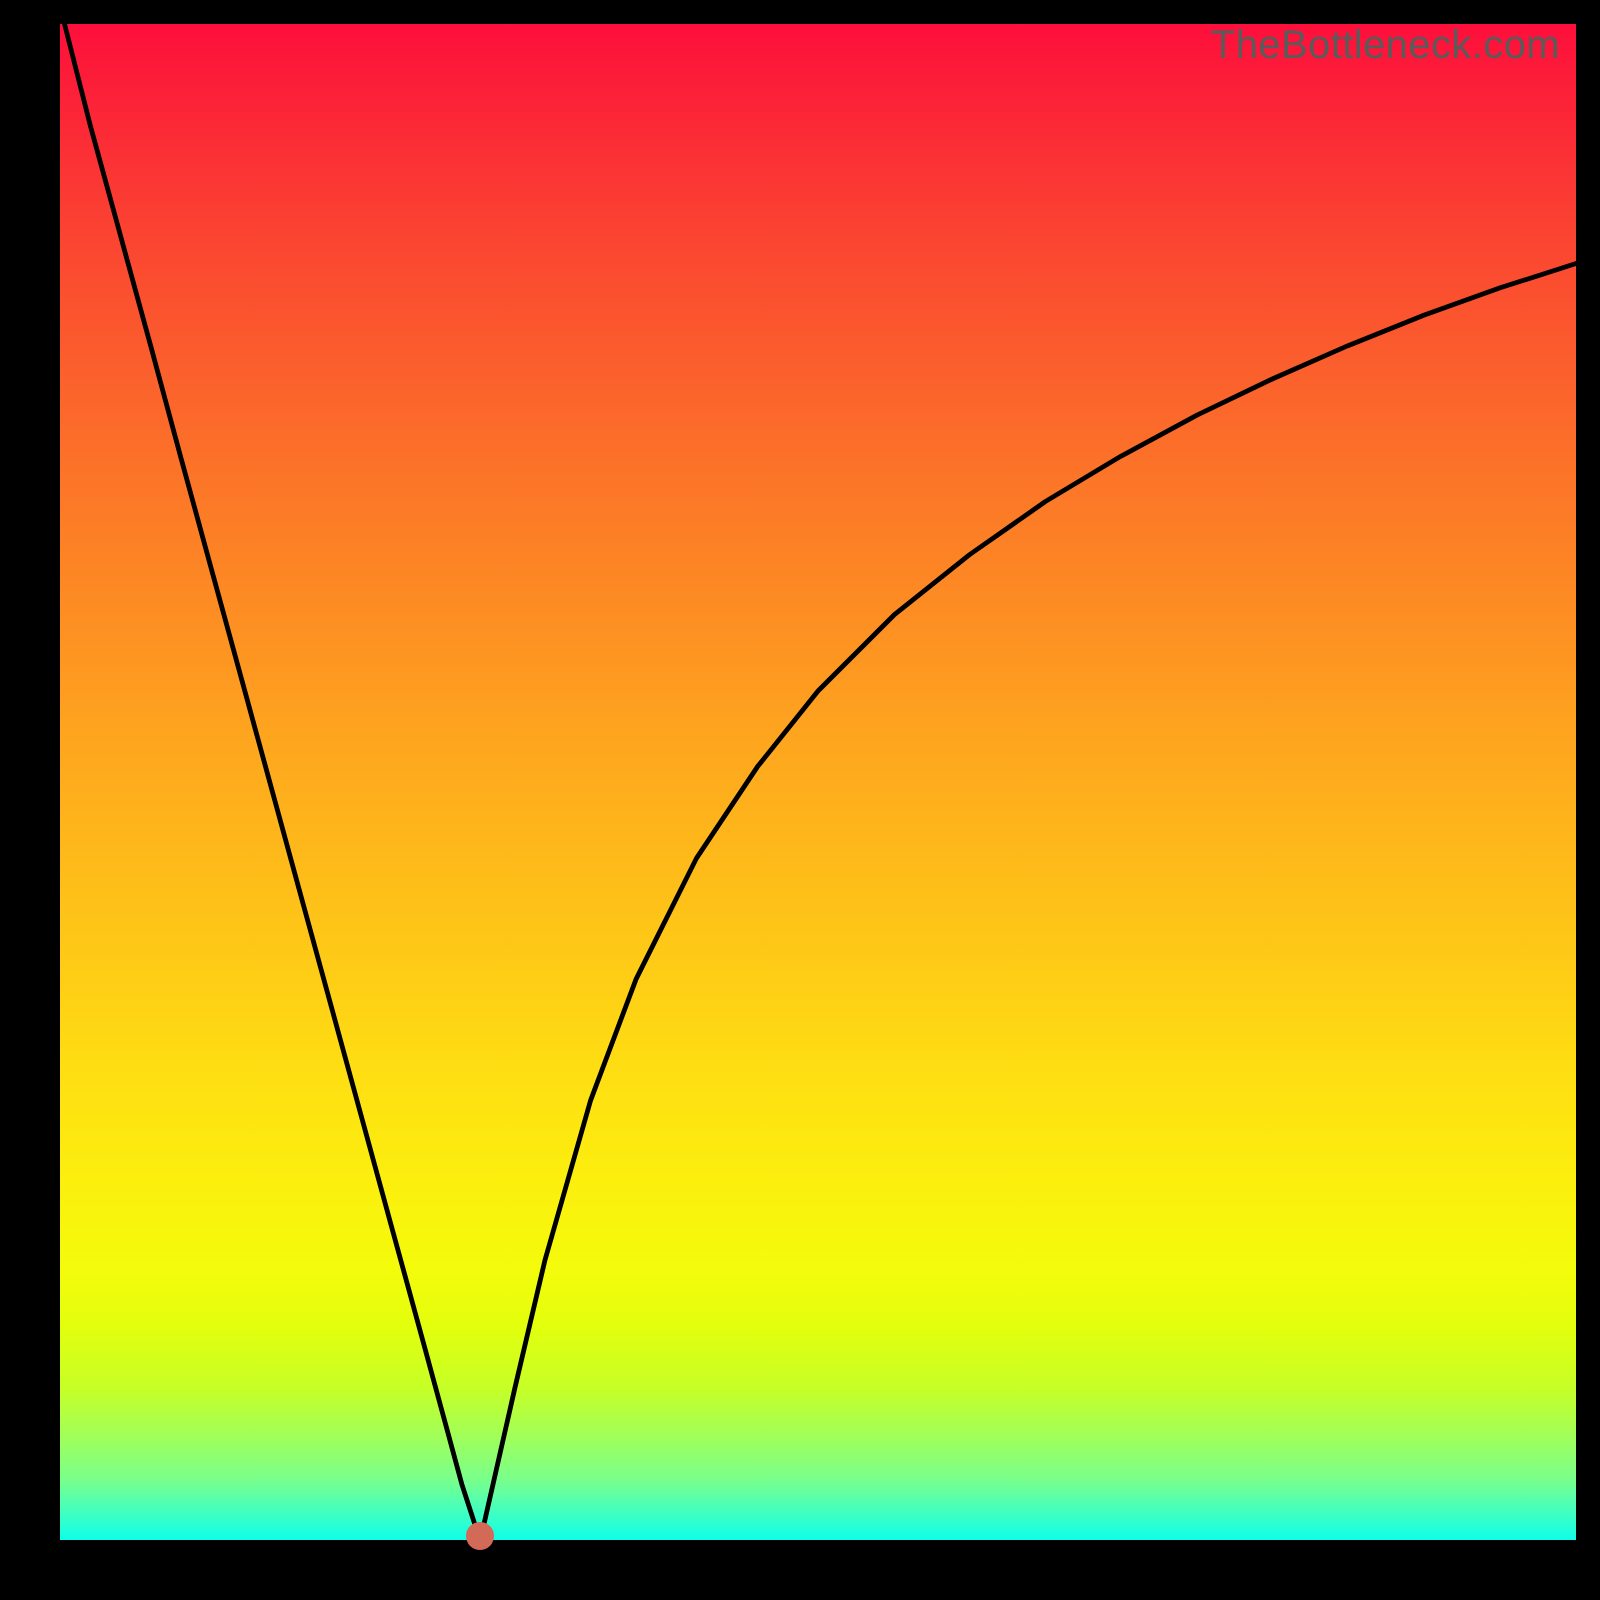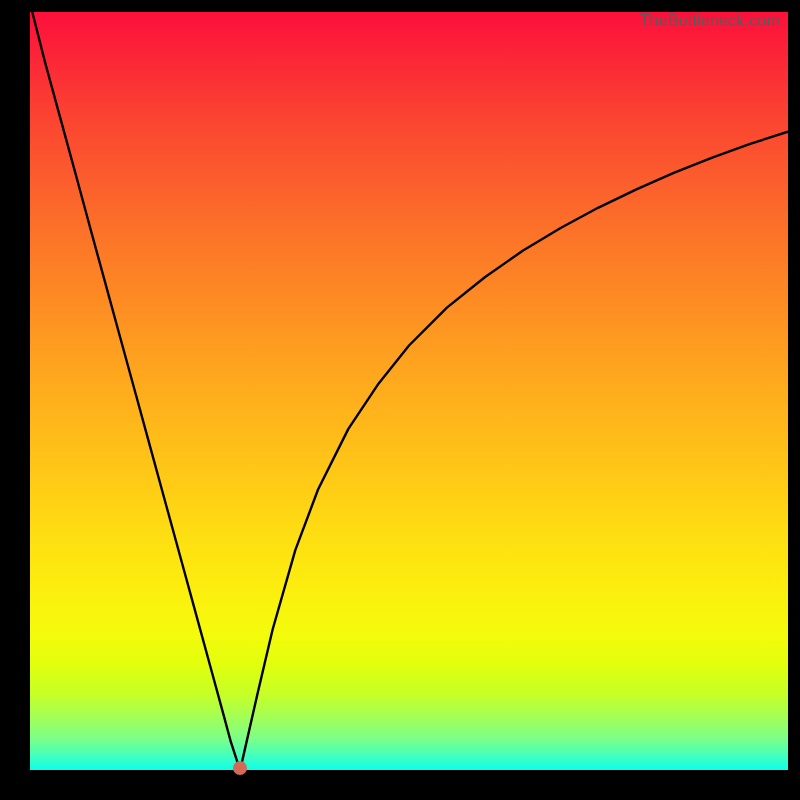--- a/index.html
+++ b/index.html
@@ -47,21 +47,21 @@
     position: absolute;
     left: 0; top: 0;
     width: 758px;
     height: 758px;
   }
   .watermark {
     position: absolute;
     top: 0;
     right: 8px;
     color: #5b5b5b;
-    font-size: 16px;
+    font-size: 20px;
     font-weight: 500;
     letter-spacing: 0.2px;
     user-select: none;
   }
   .marker {
     position: absolute;
     width: 14px;
     height: 14px;
     border-radius: 50%;
     background: #d36a58;

